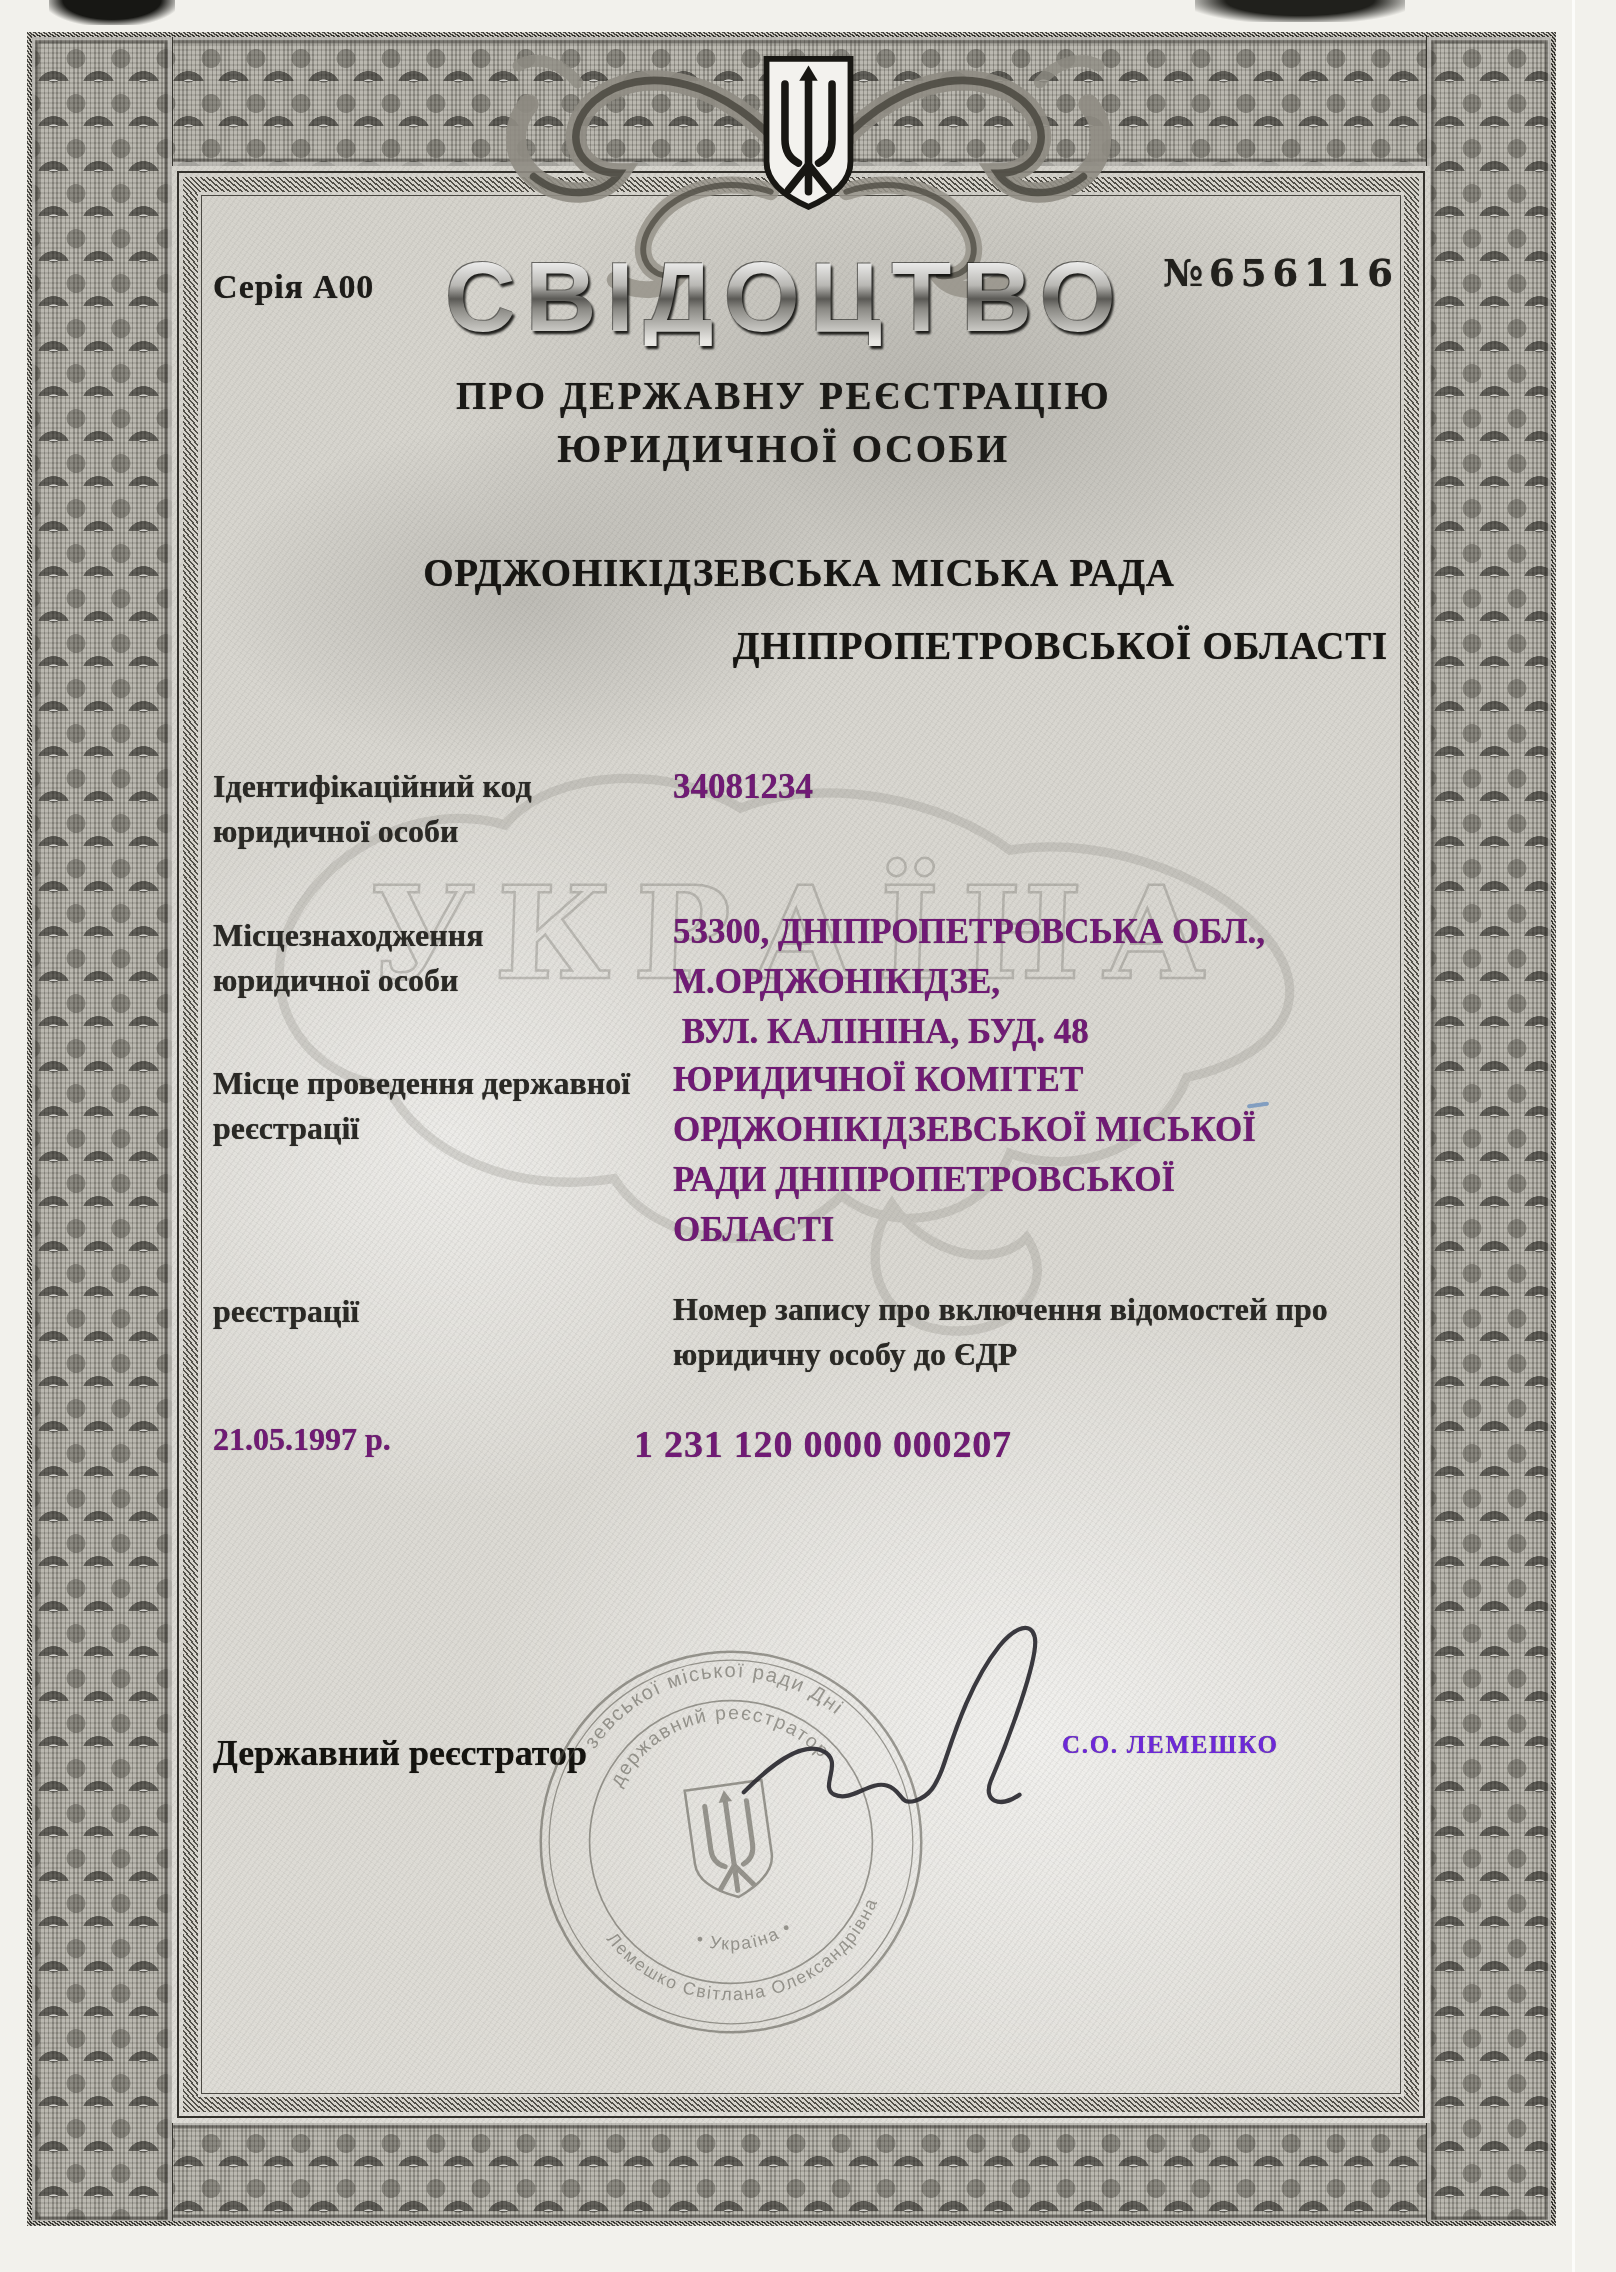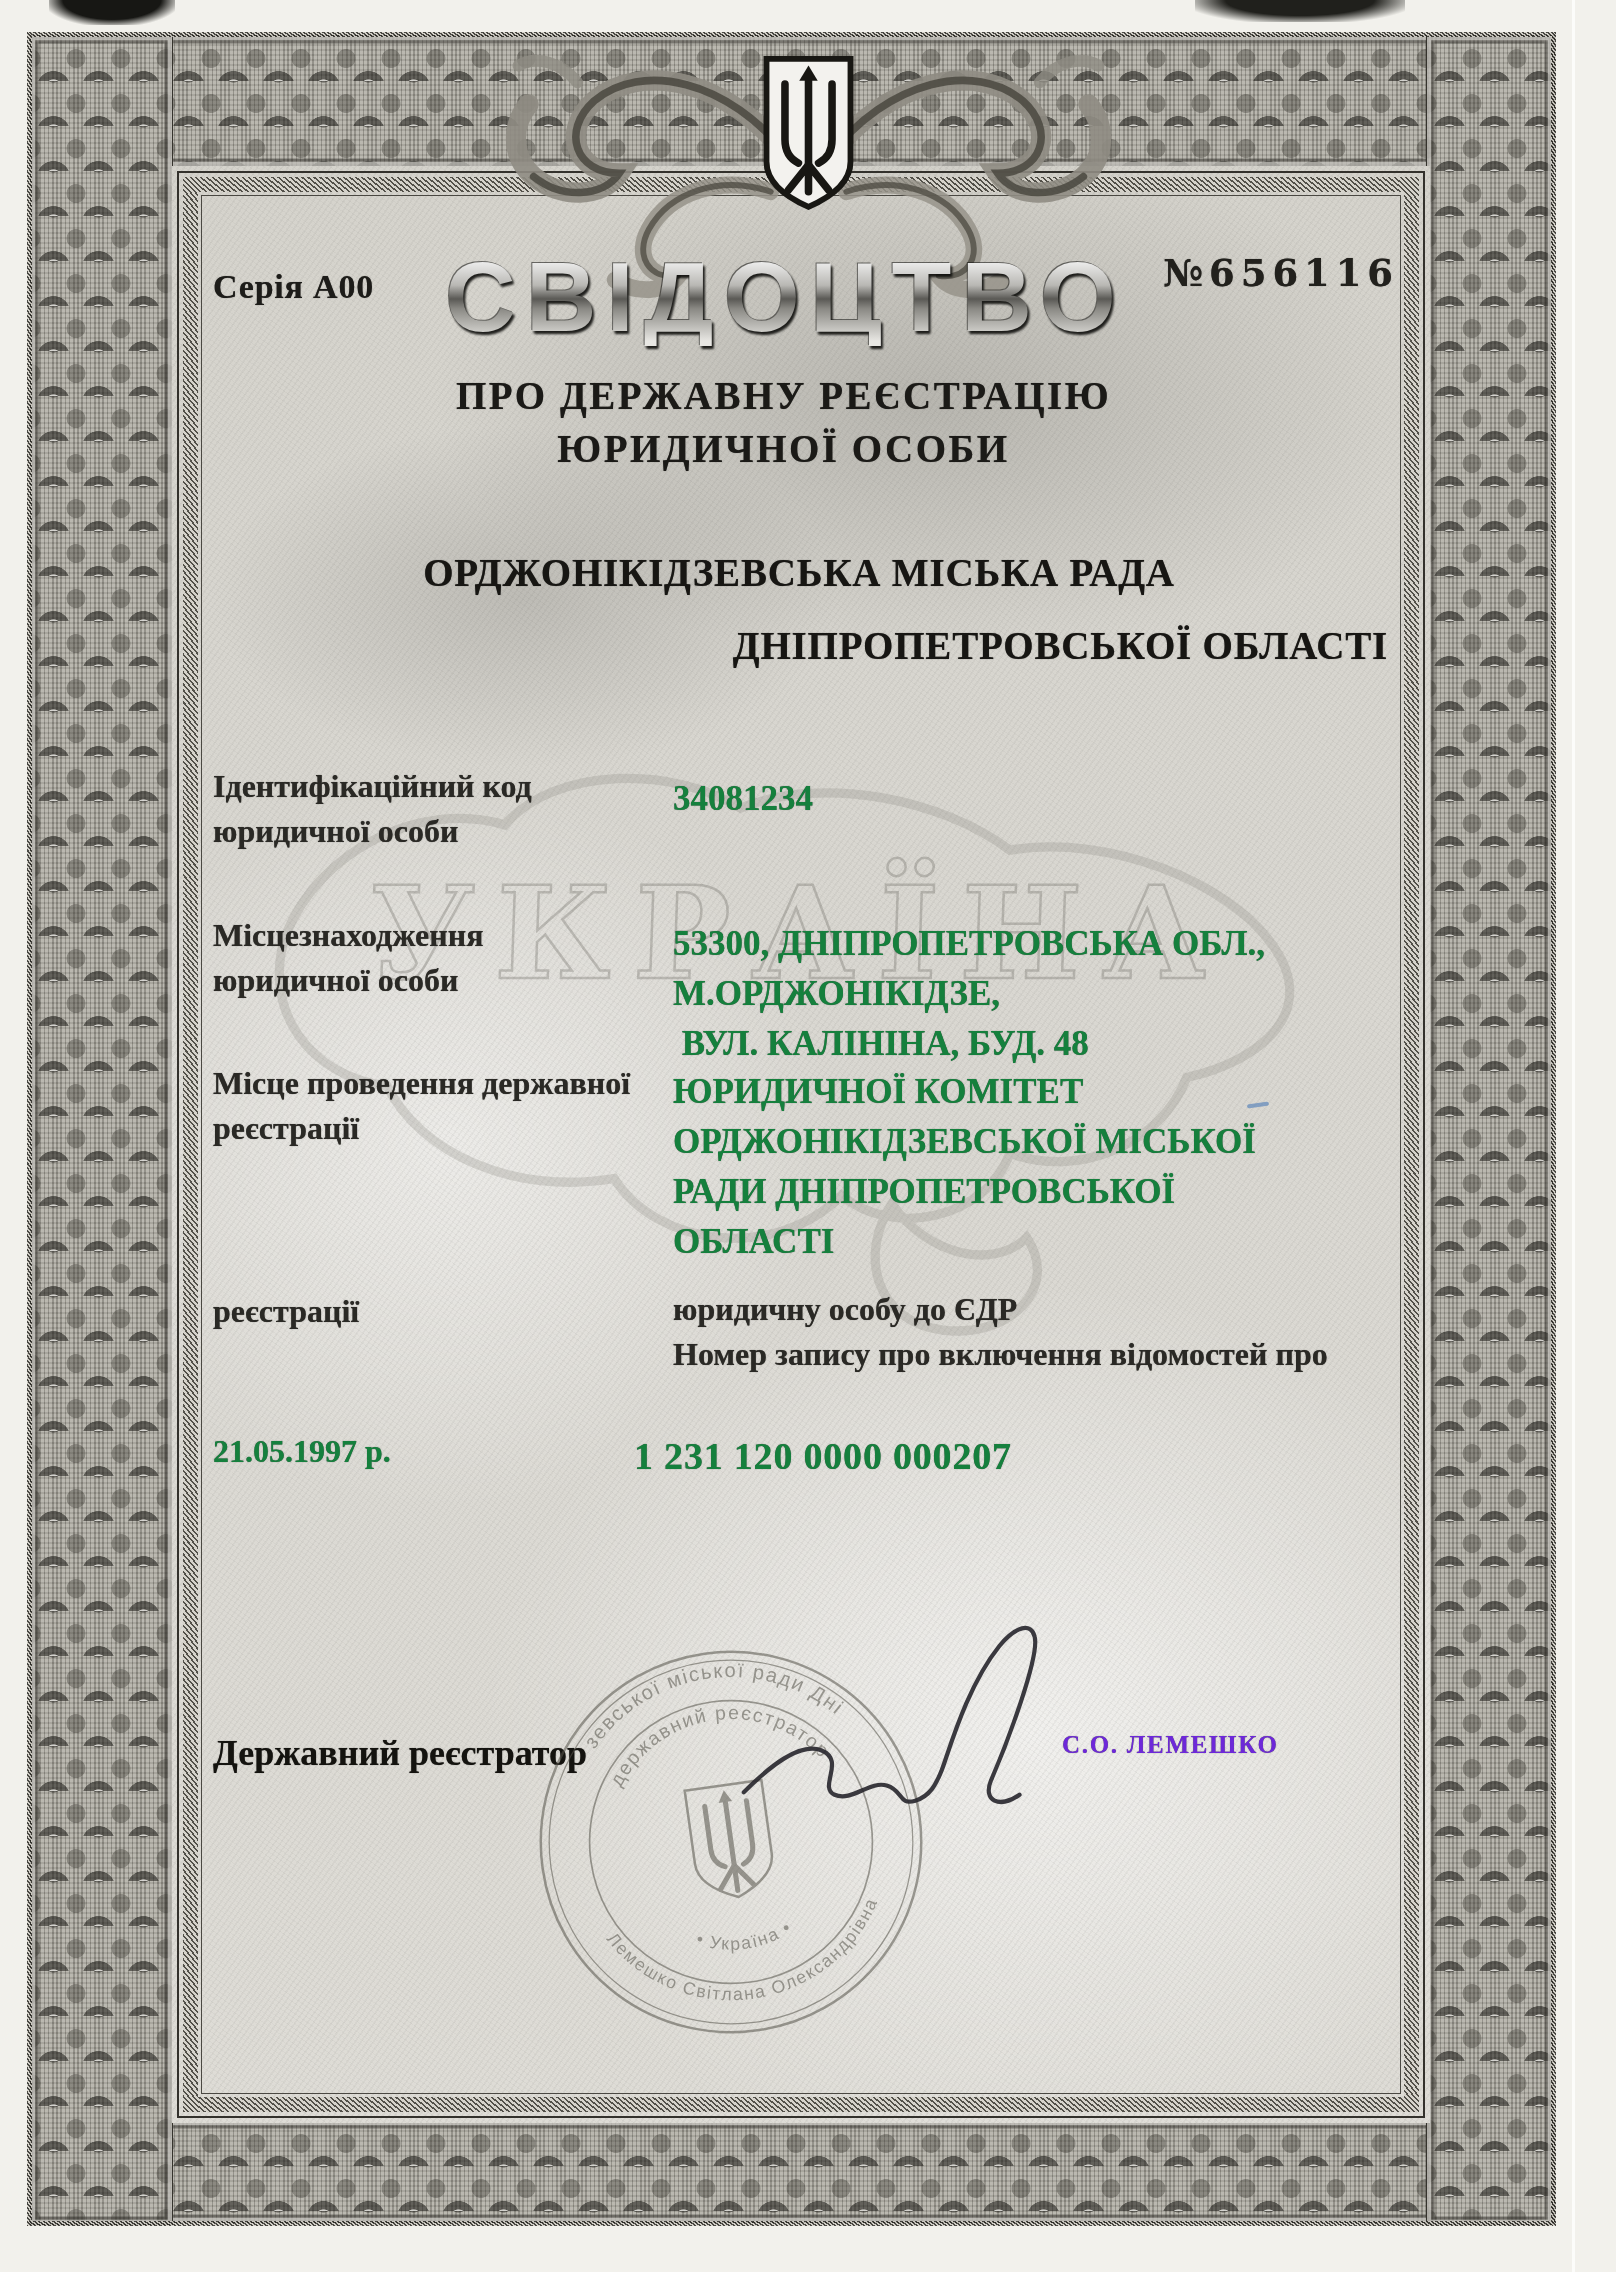--- a/index.html
+++ b/index.html
@@ -82,21 +82,21 @@
   .subtitle{left:253px;width:1061px;text-align:center;font-weight:bold;font-size:39px;
     letter-spacing:2.5px;white-space:nowrap;color:#1b1a17;}
   .sub1{top:373px;}
   .sub2{top:426px;}
   .entity{left:210px;width:1178px;text-align:center;font-weight:bold;font-size:39px;
     letter-spacing:0.8px;white-space:nowrap;color:#171613;}
   .ent1{top:550px;}
   .ent2{top:623px;text-align:right;}
   
   .flabel{font-size:32px;font-weight:bold;color:#2a2925;line-height:1.42;white-space:nowrap;}
-  .fvalue{font-size:35px;font-weight:bold;color:#15803d;line-height:1.43;white-space:nowrap;margin-top:12px;}
+  .fvalue{font-size:35px;font-weight:bold;color:#701a75;line-height:1.43;white-space:nowrap;}
   .row-id-label{left:213px;top:764px;}
   .row-id-value{left:673px;top:762px;}
   .row-loc-label{left:213px;top:913px;}
   .row-loc-value{left:673px;top:907px;}
   .row-place-label{left:213px;top:1061px;}
   .row-place-value{left:673px;top:1055px;}
   .row-date-label{left:213px;top:1289px;}
   .row-rec-label{left:673px;top:1287px;}
   .row-date-value{left:213px;top:1417px;font-size:32px;}
   .row-rec-value{left:634px;top:1417px;font-size:38px;letter-spacing:0.8px;}
@@ -199,22 +199,22 @@
   <div>ЮРИДИЧНОЇ КОМІТЕТ</div>
   <div>ОРДЖОНІКІДЗЕВСЬКОЇ МІСЬКОЇ</div>
   <div>РАДИ ДНІПРОПЕТРОВСЬКОЇ</div>
   <div>ОБЛАСТІ</div>
 </div>
 
 <div class="abs flabel row-date-label ink">
   <div>реєстрації</div>
 </div>
 <div class="abs flabel row-rec-label ink">
+  <div>Номер запису про включення відомостей про</div>
   <div>юридичну особу до ЄДР</div>
-  <div>Номер запису про включення відомостей про</div>
 </div>
 <div class="abs fvalue row-date-value ink">21.05.1997 р.</div>
 <div class="abs fvalue row-rec-value ink">1 231 120 0000 000207</div>
 
 <div class="abs registrar-label ink">Державний реєстратор</div>
 <div class="abs registrar-name ink">С.О. ЛЕМЕШКО</div>
 
 <svg class="abs stamp" width="404" height="404" viewBox="0 0 480 480">
   <defs>
     <path id="arcTopOuter" d="M44,240 A196,196 0 0 1 436,240"></path>

